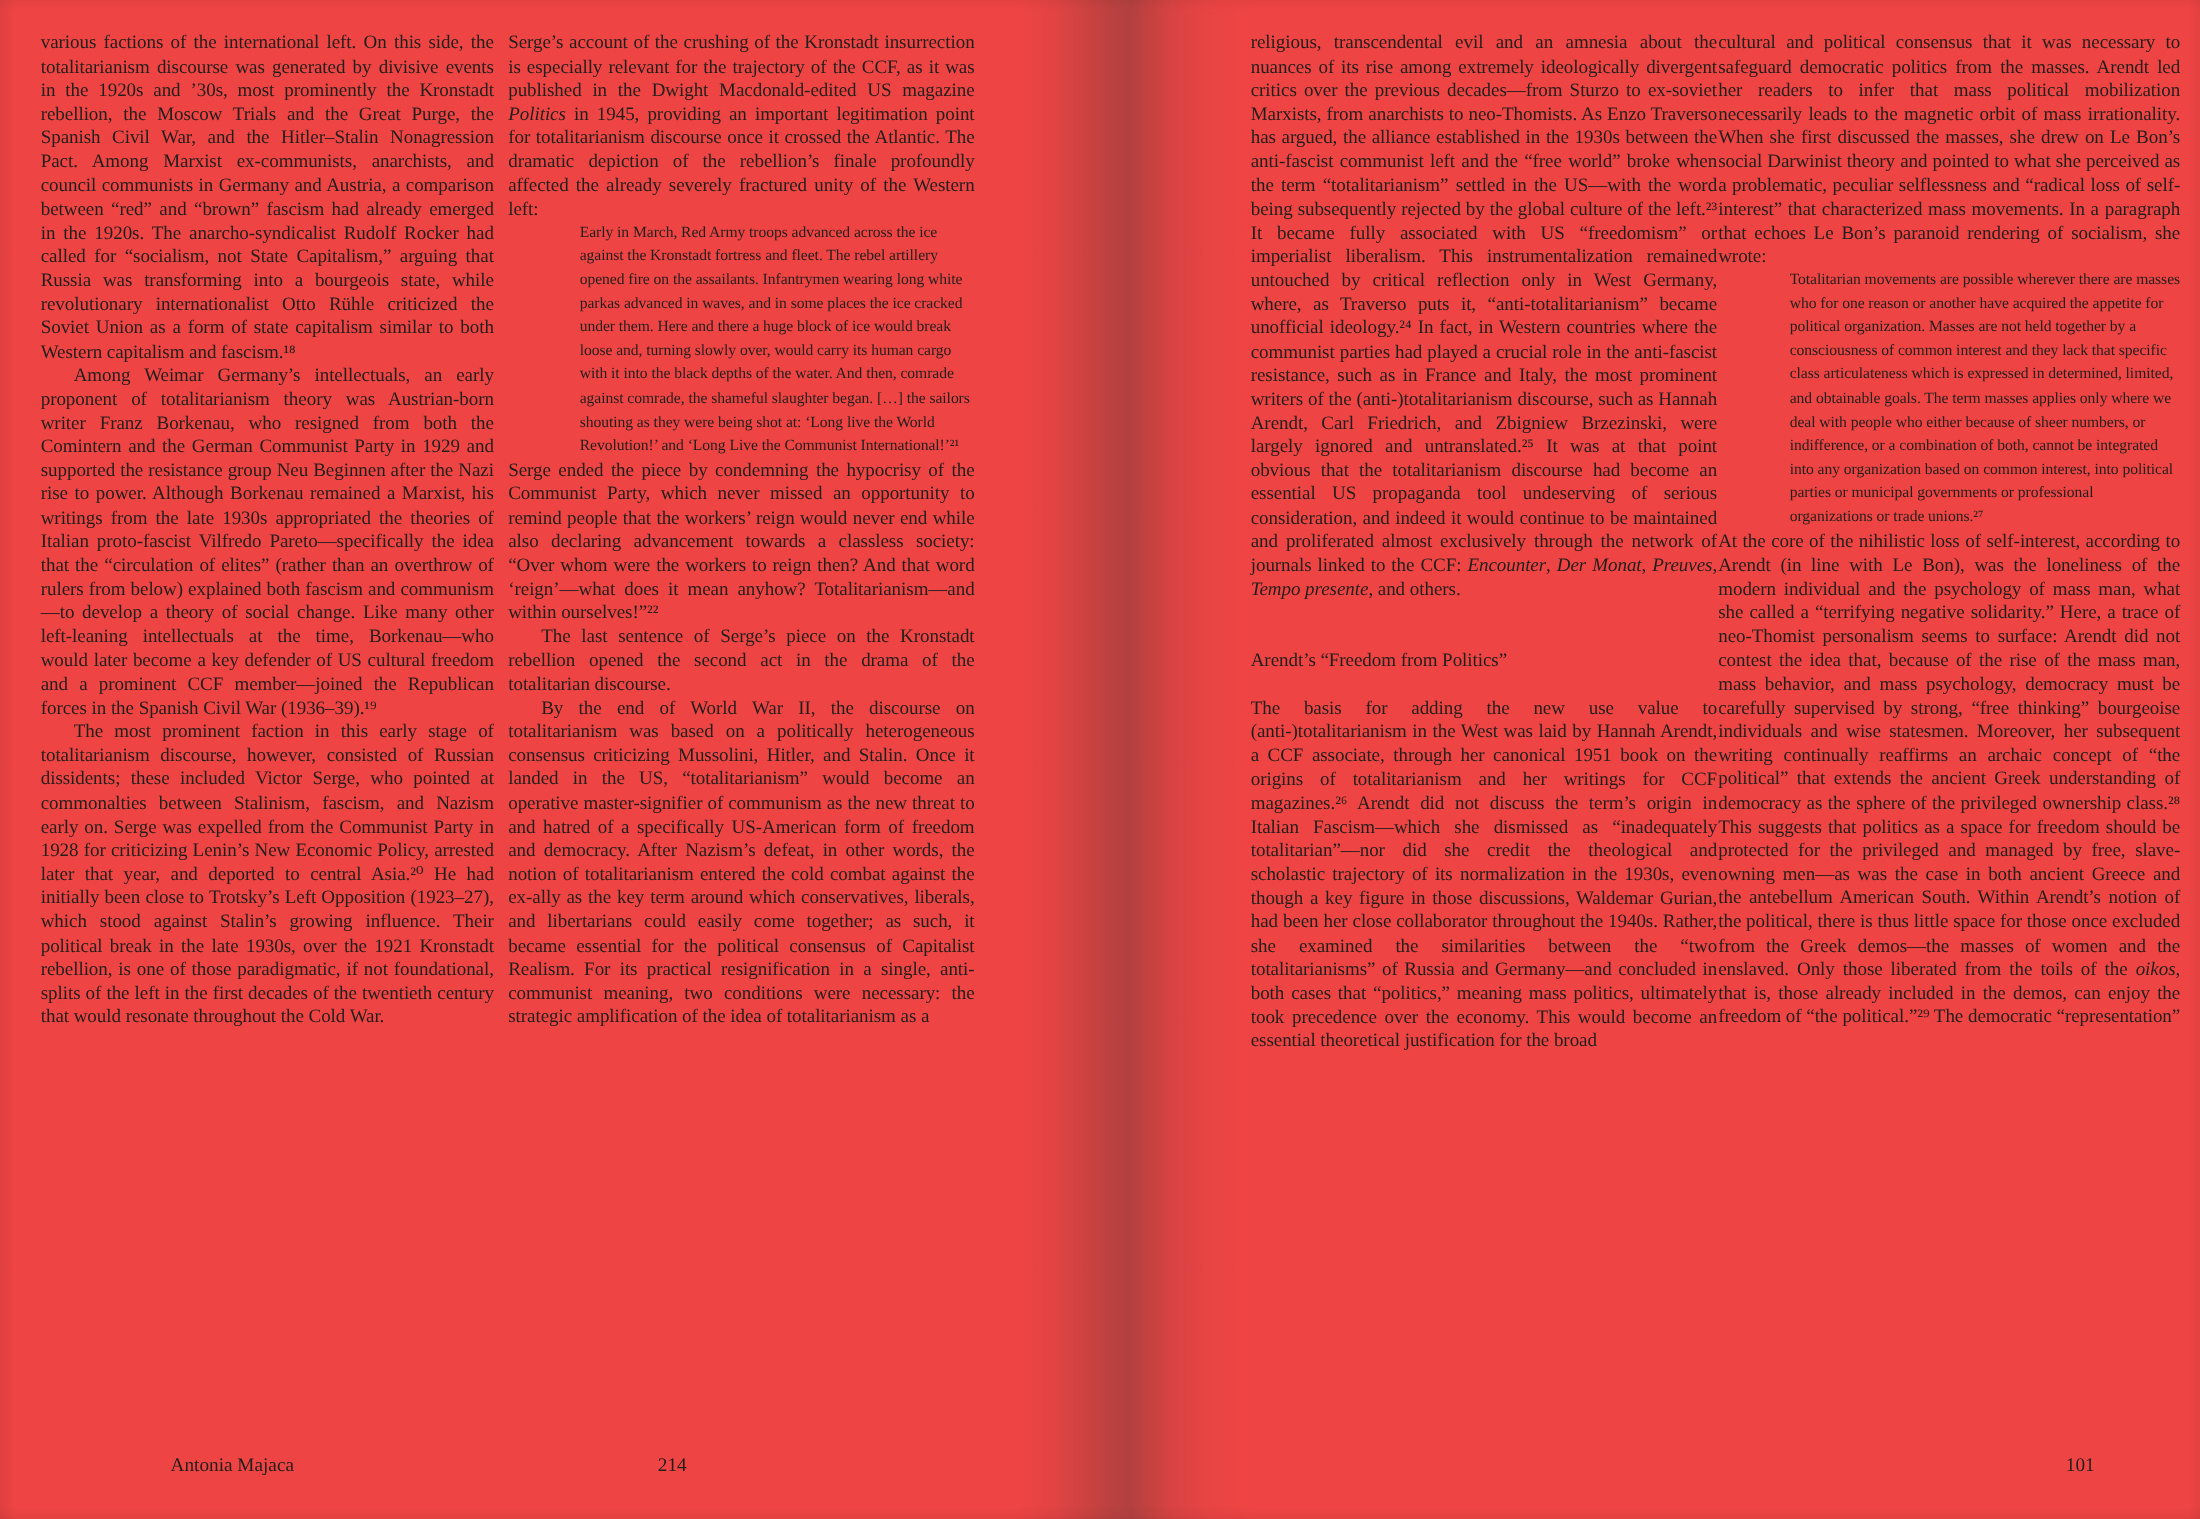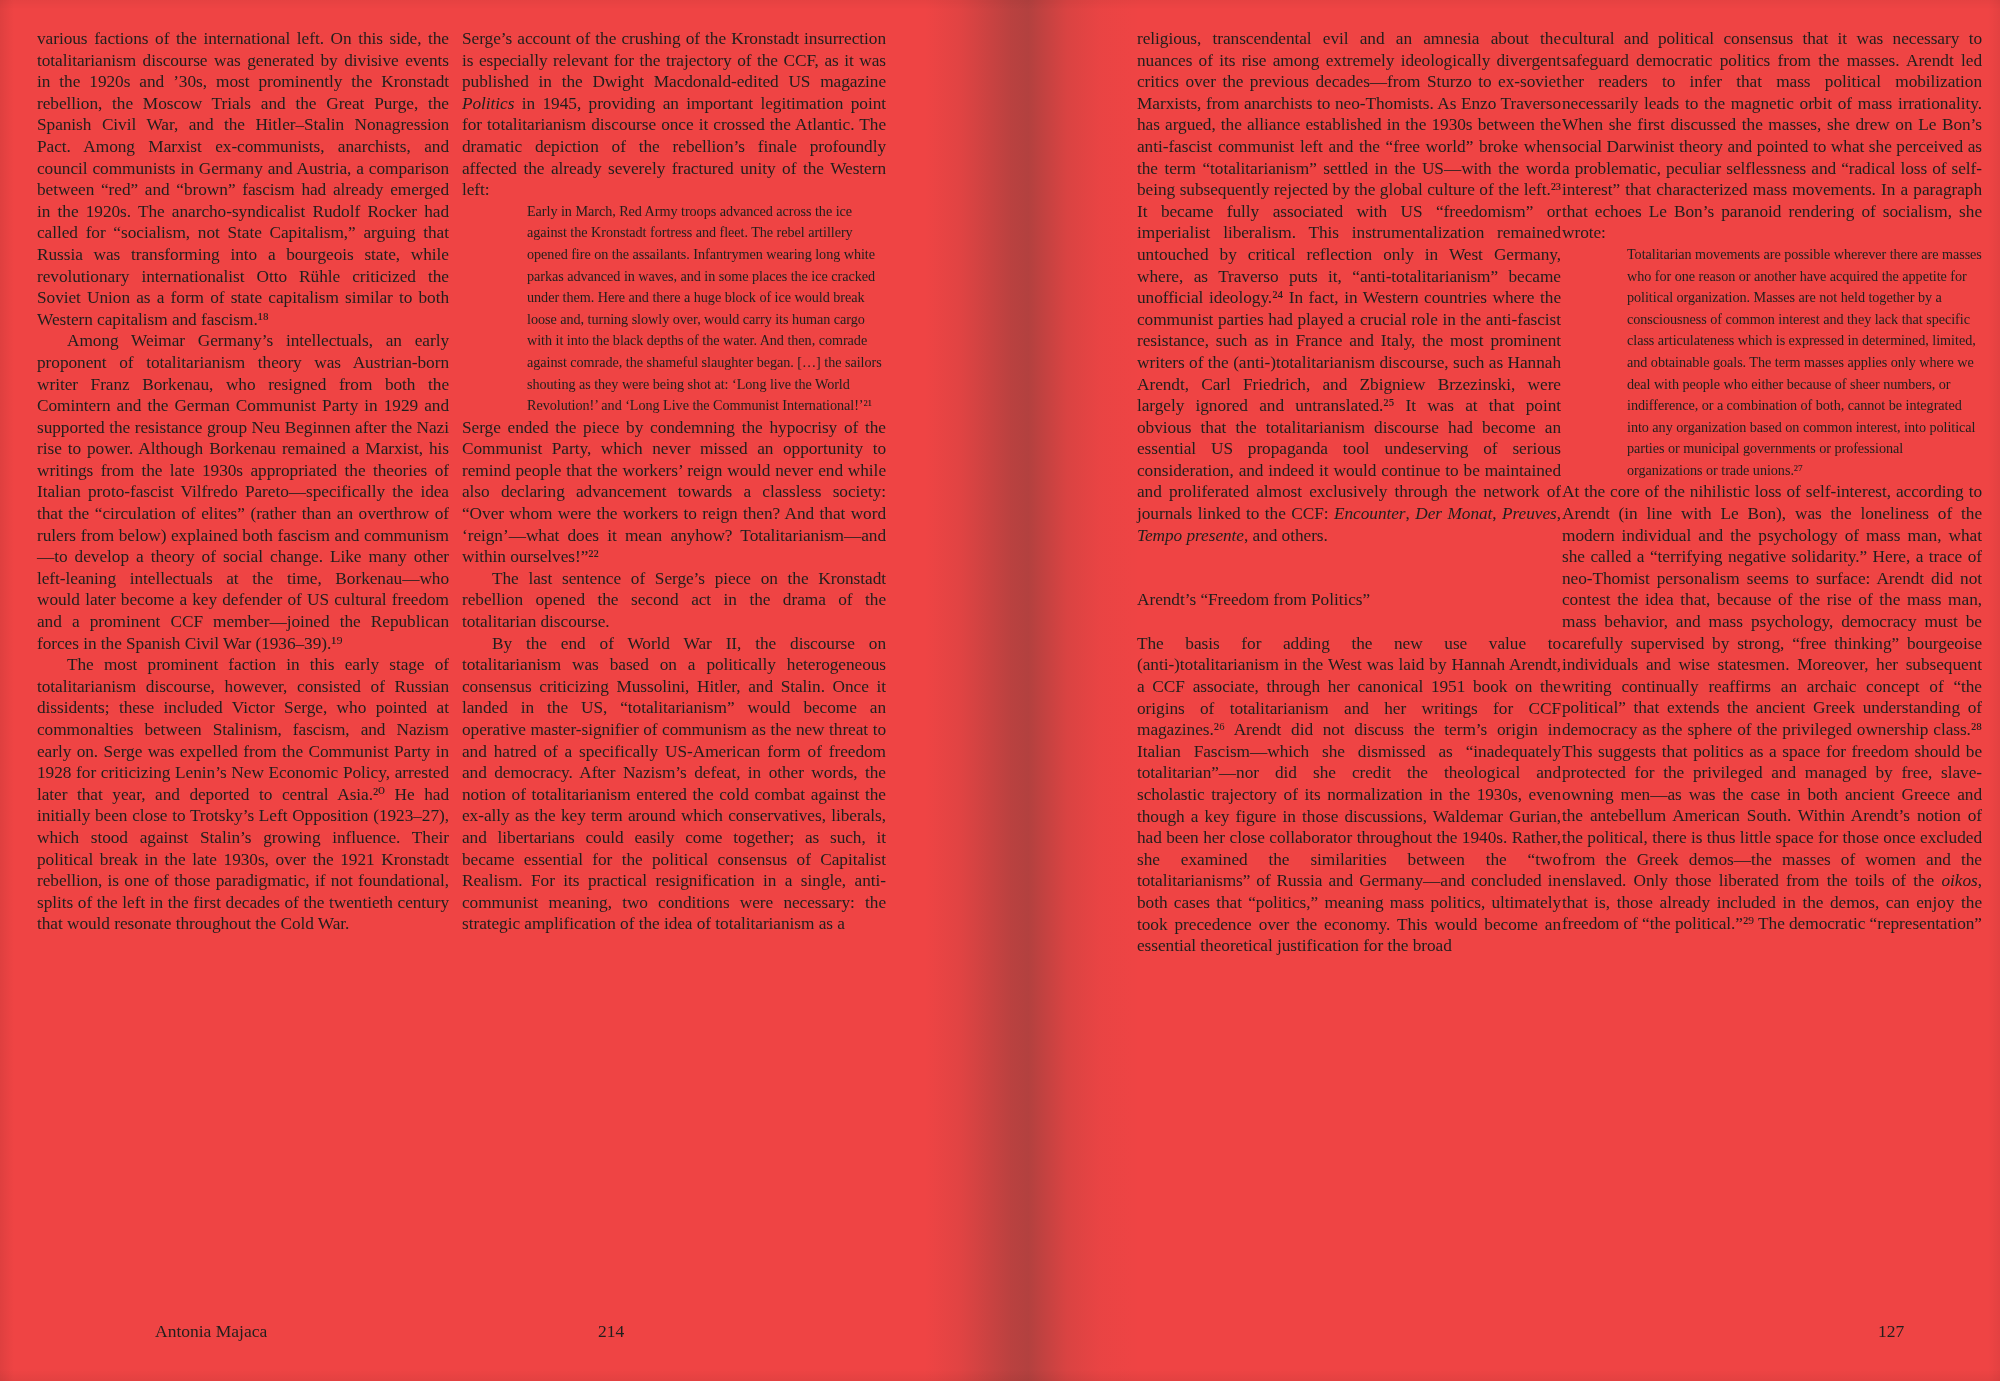--- a/index.html
+++ b/index.html
@@ -102,15 +102,15 @@
     <p class="para flush">cultural and political consensus that it was necessary to safeguard democratic politics from the masses. Arendt led her readers to infer that mass political mobilization necessarily leads to the magnetic orbit of mass irrationality. When she first discussed the masses, she drew on Le Bon’s social Darwinist theory and pointed to what she perceived as a problematic, peculiar selflessness and “radical loss of self-interest” that characterized mass movements. In a paragraph that echoes Le Bon’s paranoid rendering of socialism, she wrote:</p>
     <div class="quote">Totalitarian movements are possible wherever there are masses who for one reason or another have acquired the appetite for political organization. Masses are not held together by a consciousness of common interest and they lack that specific class articulateness which is expressed in determined, limited, and obtainable goals. The term masses applies only where we deal with people who either because of sheer numbers, or indifference, or a combination of both, cannot be integrated into any organization based on common interest, into political parties or municipal governments or professional organizations or trade unions.²⁷</div>
     <p class="para flush">At the core of the nihilistic loss of self-interest, according to Arendt (in line with Le Bon), was the loneliness of the modern individual and the psychology of mass man, what she called a “terrifying negative solidarity.” Here, a trace of neo-Thomist personalism seems to surface: Arendt did not contest the idea that, because of the rise of the mass man, mass behavior, and mass psychology, democracy must be carefully supervised by strong, “free thinking” bourgeoise individuals and wise statesmen. Moreover, her subsequent writing continually reaffirms an archaic concept of “the political” that extends the ancient Greek understanding of democracy as the sphere of the privileged ownership class.²⁸ This suggests that politics as a space for freedom should be protected for the privileged and managed by free, slave-owning men—as was the case in both ancient Greece and the antebellum American South. Within Arendt’s notion of the political, there is thus little space for those once excluded from the Greek demos—the masses of women and the enslaved. Only those liberated from the toils of the <em>oikos</em>, that is, those already included in the demos, can enjoy the freedom of “the political.”²⁹ The democratic “representation”</p>
   </div>
 
   <div class="gutter"></div>
   <div class="edge-shade"></div>
 
   <div class="footer-item footer-author">Antonia Majaca</div>
   <div class="footer-item footer-page-left">214</div>
-  <div class="footer-item footer-page-right">127</div>
+  <div class="footer-item footer-page-right">101</div>
 
 </div>
 
 </body></html>

